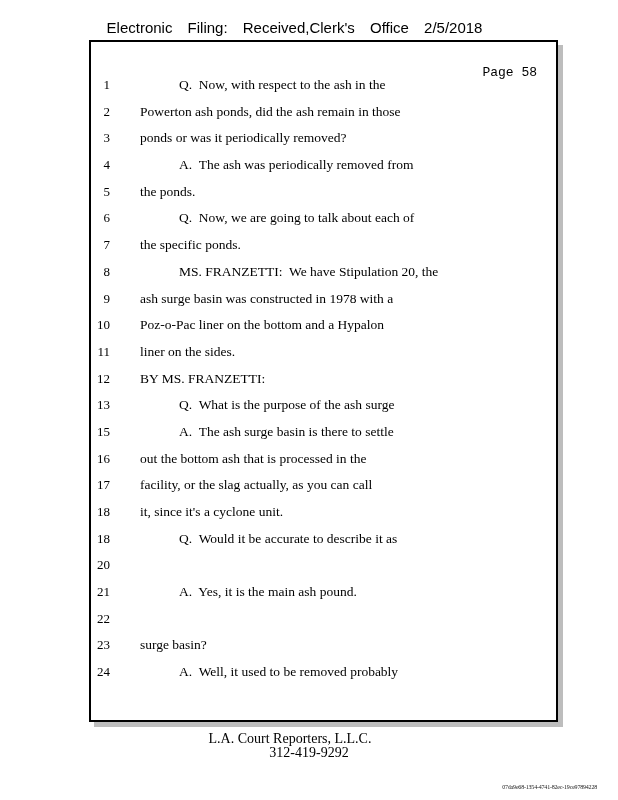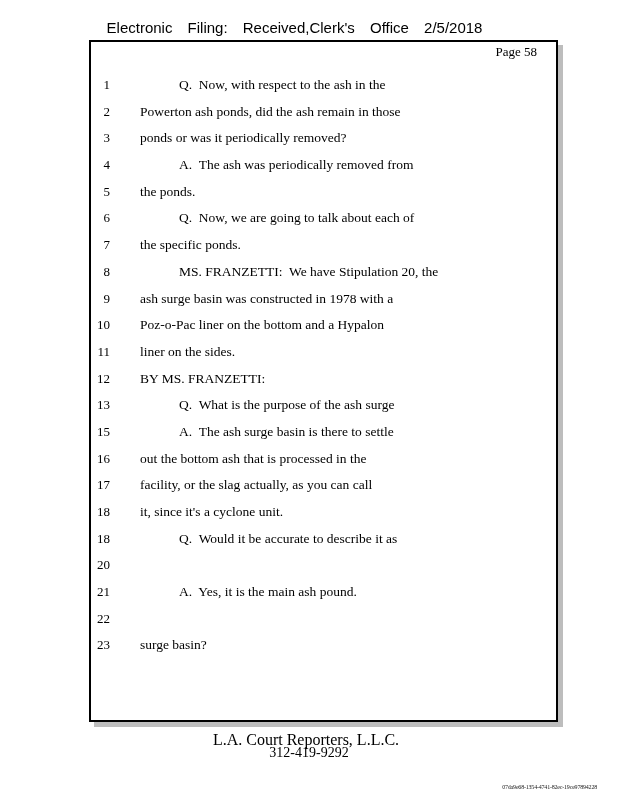--- a/index.html
+++ b/index.html
@@ -32,24 +32,25 @@
     left: 89px;
     top: 40px;
     width: 465px;
     height: 678px;
     border: 2px solid #000000;
     background: #ffffff;
     box-shadow: 5px 5px 0 #bdbdbd;
   }
   .page-label {
     position: absolute;
-    top: 2px;
+    top: 23px;
     right: 19px;
     font-size: 13px;
     white-space: pre;
+    font-family: Liberation Mono, monospace;
   }
   .transcript-lines {
     position: absolute;
     top: 34px;
     left: 0;
     right: 0;
   }
   .line-row {
     position: relative;
     height: 26.7px;
@@ -67,24 +68,24 @@
   .line-text {
     display: inline-block;
     margin-left: 49px;
   }
   .line-row.indent .line-text {
     margin-left: 88px;
   }
   .footer-company {
     position: absolute;
     top: 731px;
-    left: 16px;
+    left: 0;
     width: 580px;
     text-align: center;
-    font-size: 16px;
+    font-size: 14px;
     white-space: pre;
   }
   .footer-phone {
     position: absolute;
     top: 745px;
     left: 0;
     width: 618px;
     text-align: center;
     font-size: 14px;
     white-space: pre;
@@ -122,20 +123,21 @@
       <div class="line-row indent"><span class="line-num">13</span><span class="line-text">Q.  What is the purpose of the ash surge</span></div>
       <div class="line-row indent"><span class="line-num">15</span><span class="line-text">A.  The ash surge basin is there to settle</span></div>
       <div class="line-row"><span class="line-num">16</span><span class="line-text">out the bottom ash that is processed in the</span></div>
       <div class="line-row"><span class="line-num">17</span><span class="line-text">facility, or the slag actually, as you can call</span></div>
       <div class="line-row"><span class="line-num">18</span><span class="line-text">it, since it's a cyclone unit.</span></div>
       <div class="line-row indent"><span class="line-num">18</span><span class="line-text">Q.  Would it be accurate to describe it as</span></div>
       <div class="line-row"><span class="line-num">20</span></div>
       <div class="line-row indent"><span class="line-num">21</span><span class="line-text">A.  Yes, it is the main ash pound.</span></div>
       <div class="line-row indent"><span class="line-num">22</span></div>
       <div class="line-row"><span class="line-num">23</span><span class="line-text">surge basin?</span></div>
+      <div class="line-row indent"><span class="line-num">24</span><span class="line-text">A.  Well, it used to be removed probably</span></div>
     </div>
 </div>
 
 <div class="footer-company">L.A. Court Reporters, L.L.C.</div>
 
 <div class="footer-phone">312-419-9292</div>
 
 <div class="doc-id">07da9e68-1354-4741-82ec-19ce97894228</div>
 
 </body></html>

